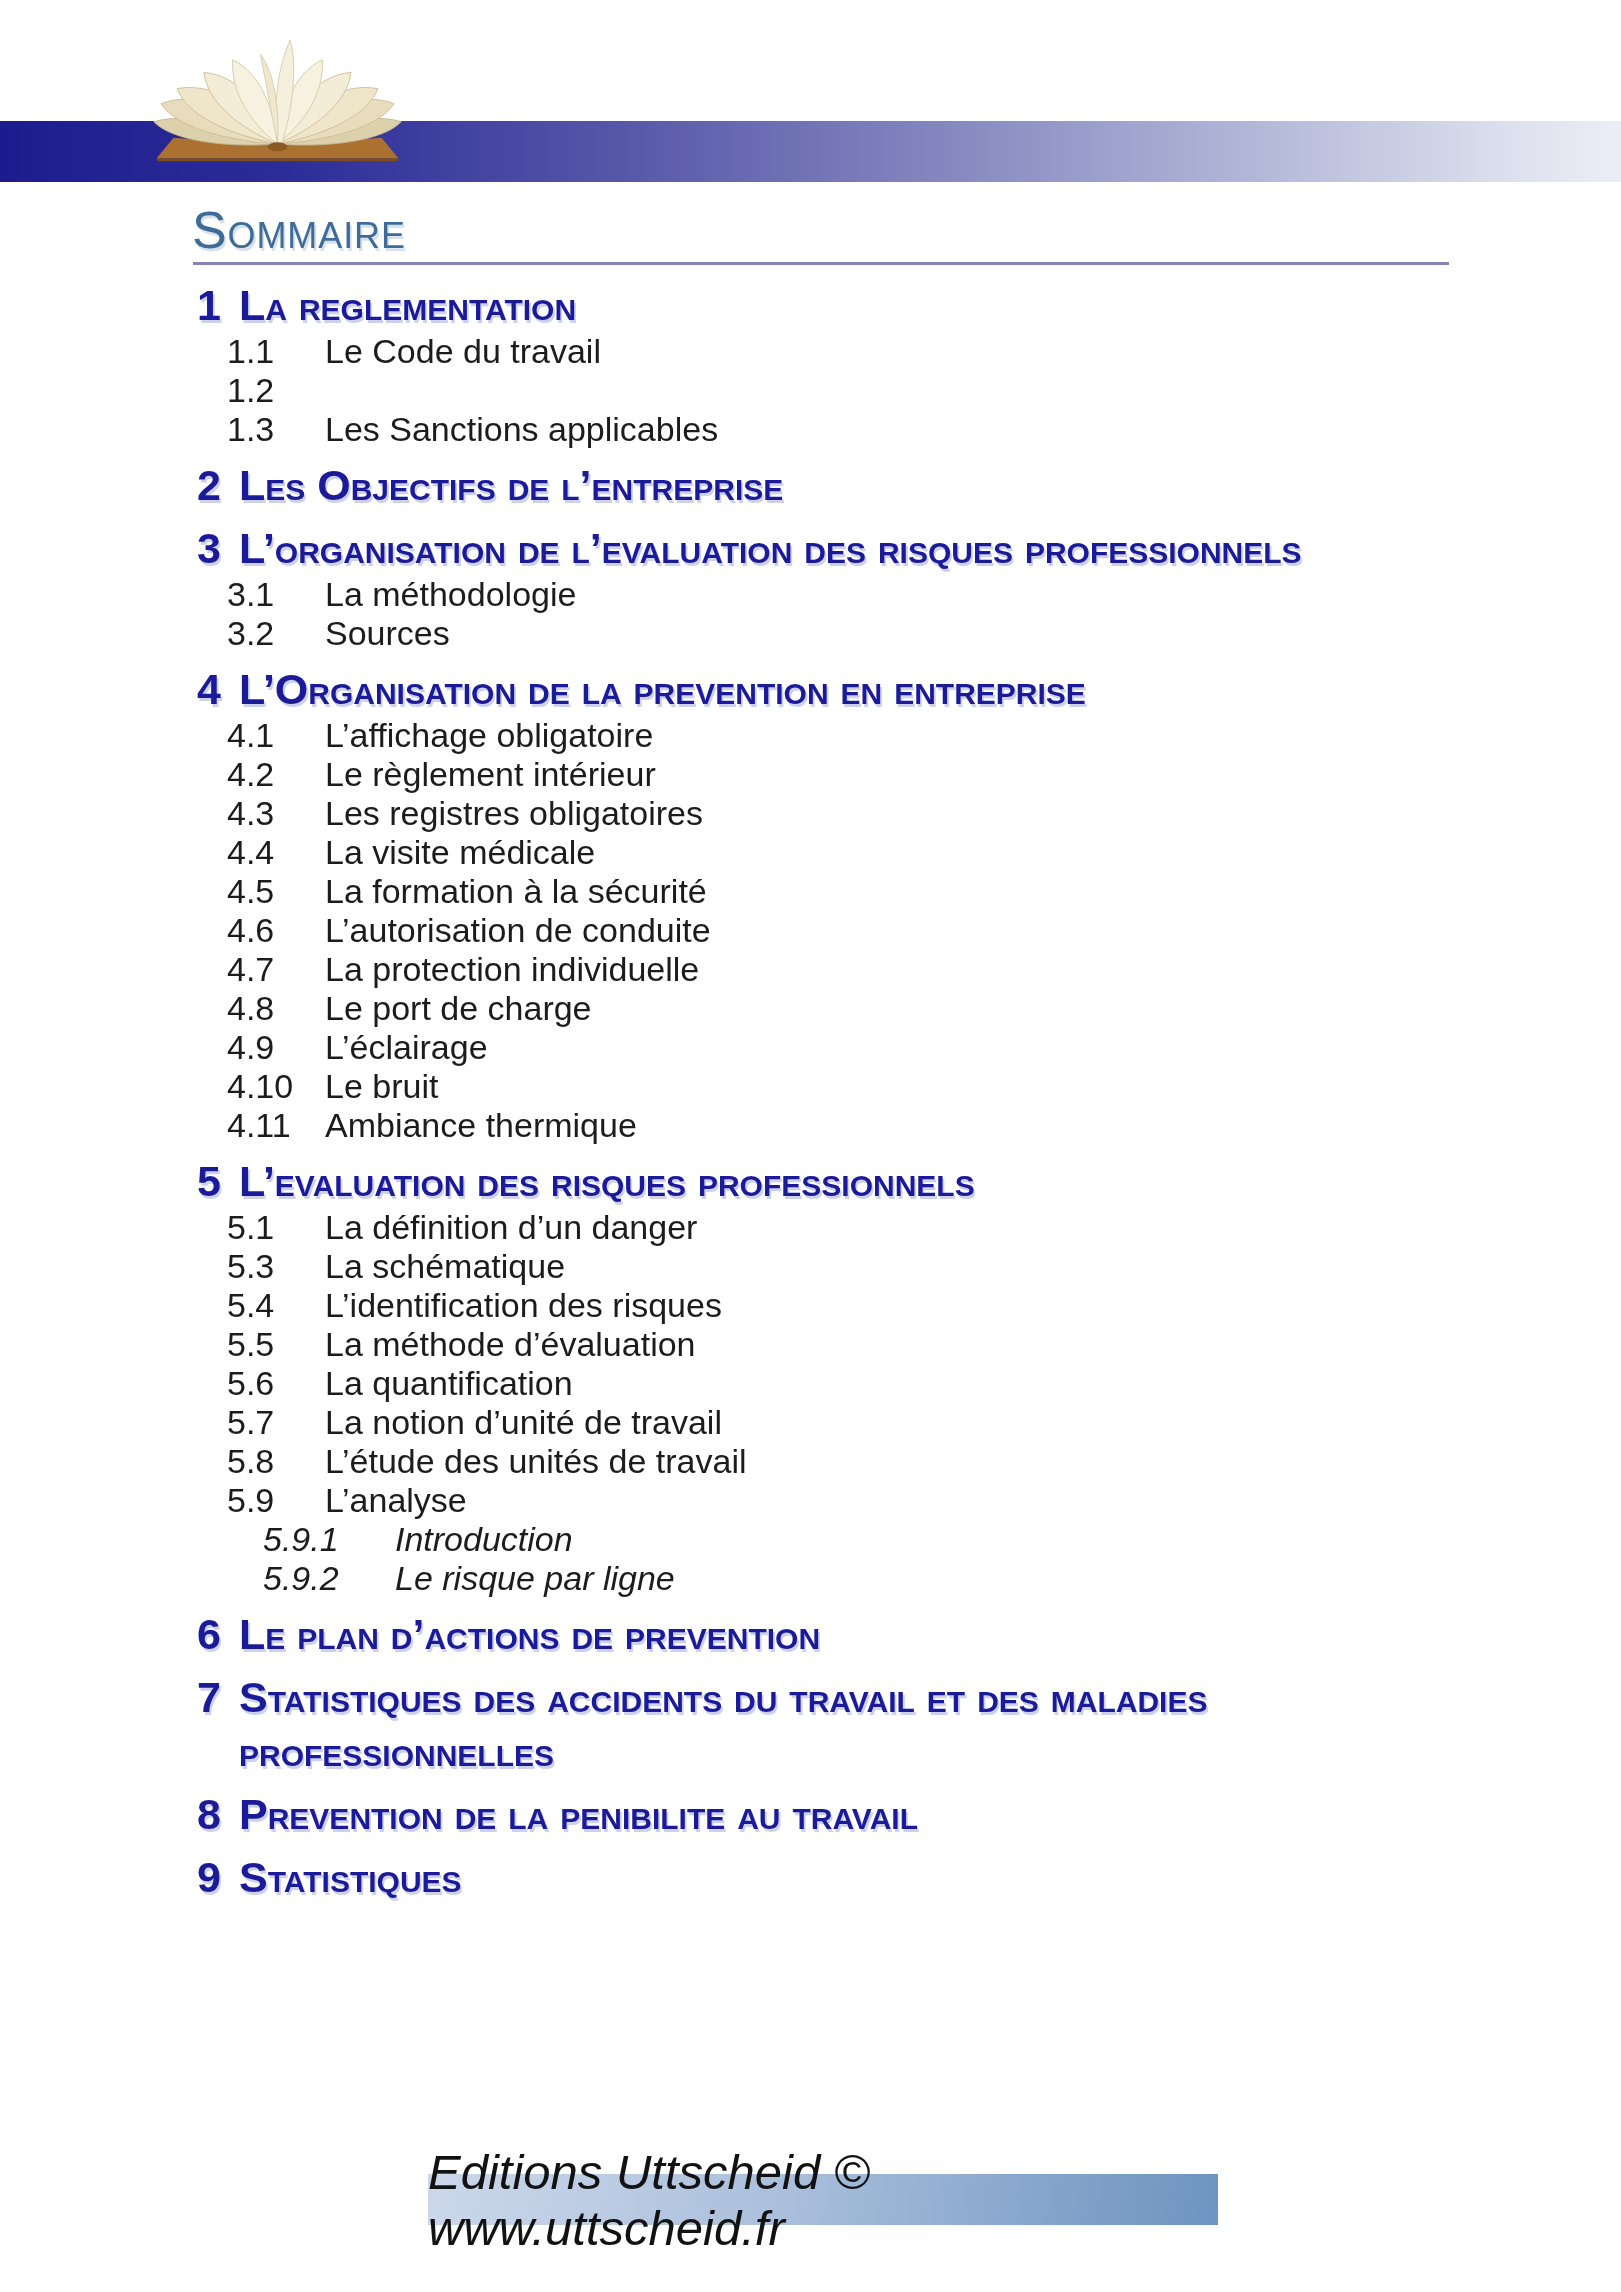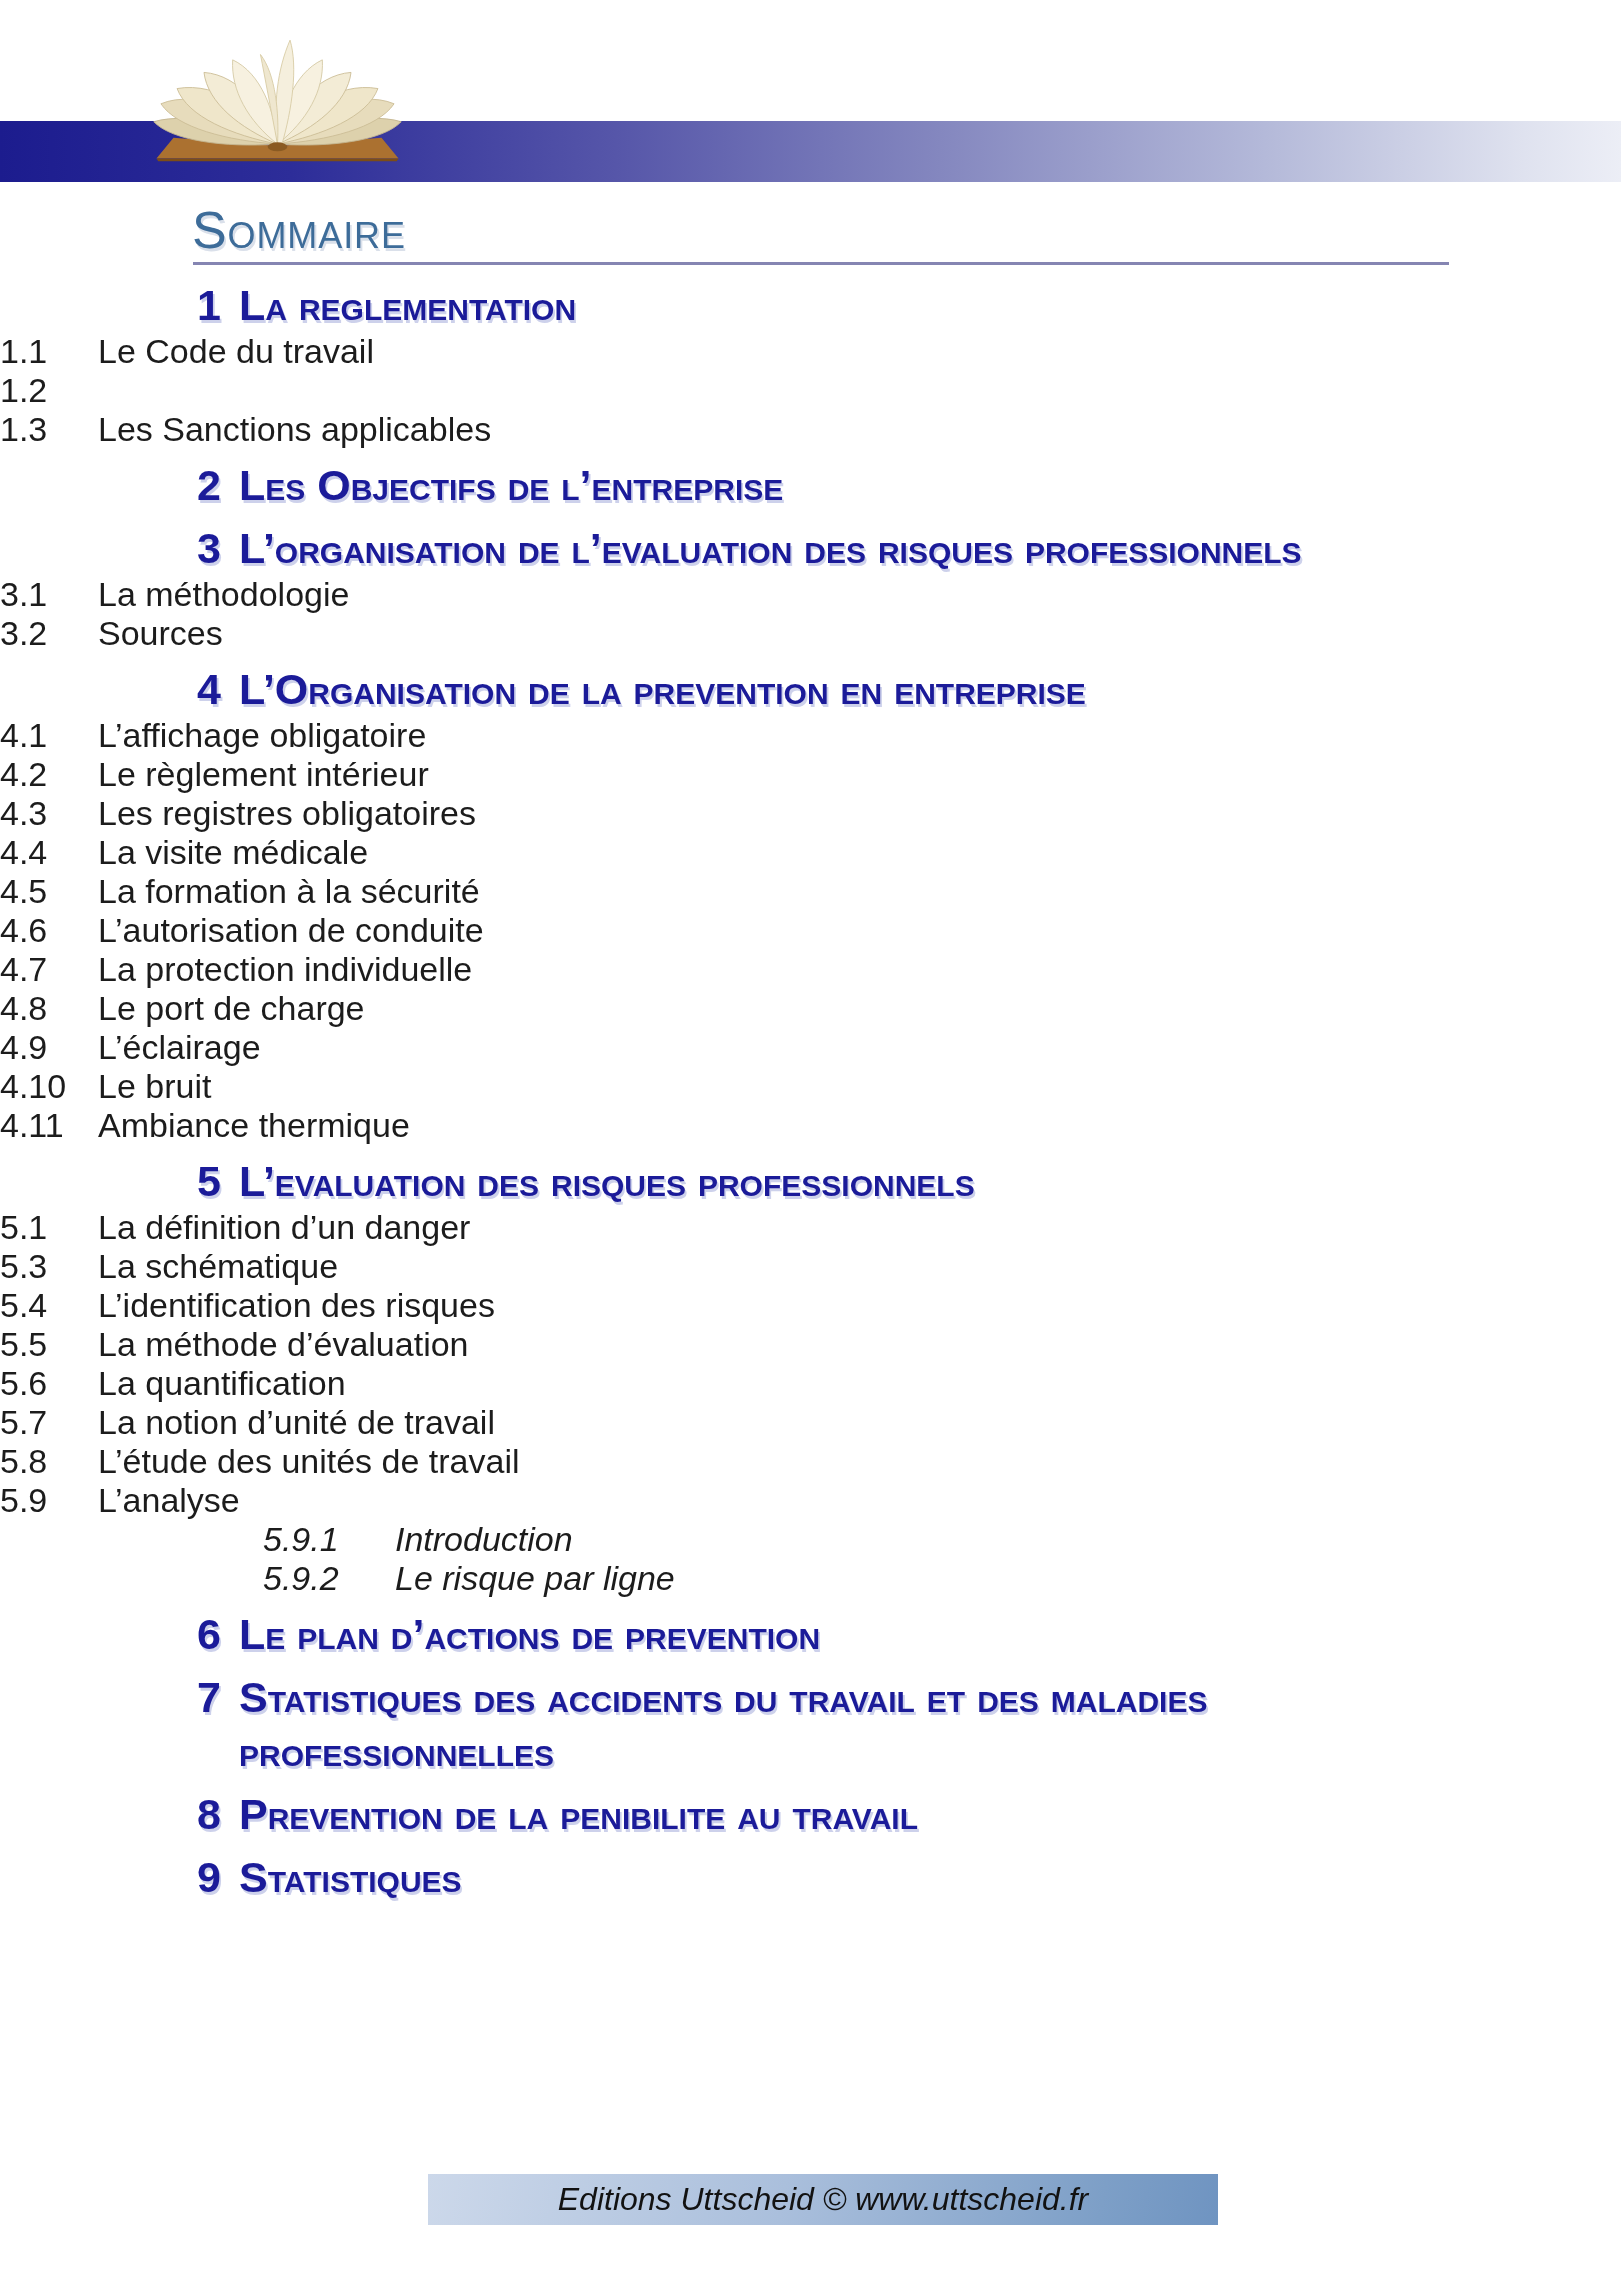--- a/index.html
+++ b/index.html
@@ -43,34 +43,35 @@
     line-height:54px;
     font-size:43px;font-weight:700;
     font-variant:small-caps;
     color:#1b1b99;
     text-shadow:1.8px 2.7px 0 rgba(130,140,205,0.40);
   }
   .toc-heading .n{flex:0 0 42px;}
   .toc-heading .t{max-width:1088px;}
   .toc-item{
     display:flex;
+    padding-left:227px;
     line-height:39px;
   }
   .toc-item .n{flex:0 0 98px;}
   .toc-item.deep{padding-left:263px;font-style:italic;}
   .toc-item.deep .n{flex:0 0 132px;}
   
   .footer-band{
     position:absolute;left:428px;top:2174px;width:790px;height:51px;
     background:linear-gradient(100deg,#ccd8ea 0%,#aabfdc 45%,#7d9fc7 85%,#6f94c1 100%);
     display:flex;align-items:center;justify-content:center;
   }
   .footer-band span{
     font-style:italic;
-    font-size:32px;
+    font-size:49px;
     color:#121212;
   }
 </style>
 </head>
 <body>
 
 <div class="page">
 
   <div class="header-band"></div>
 

